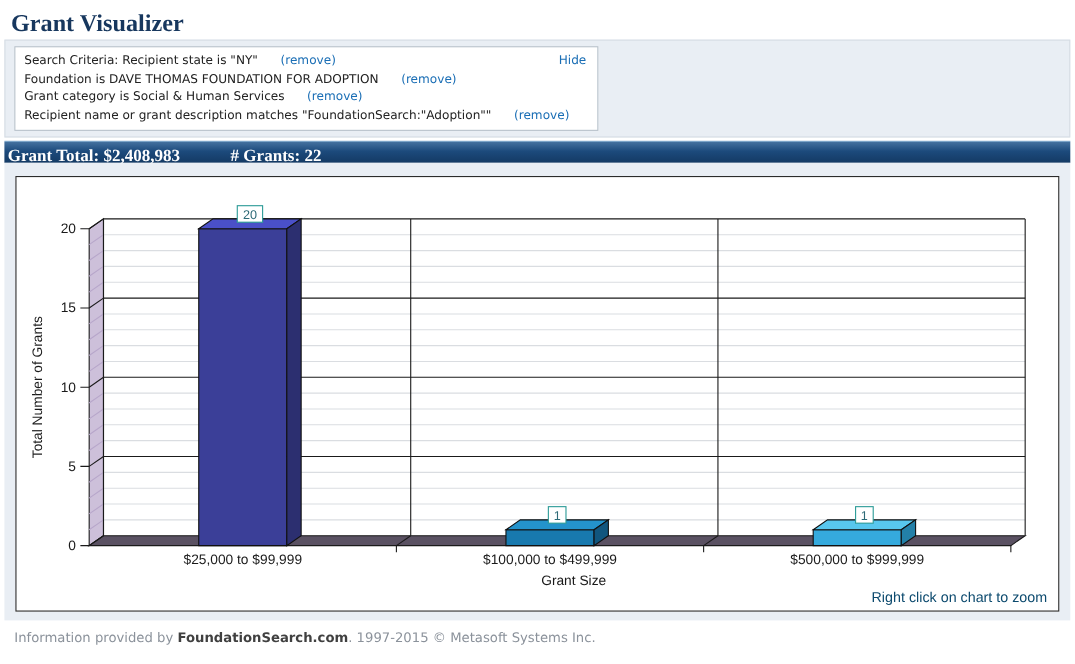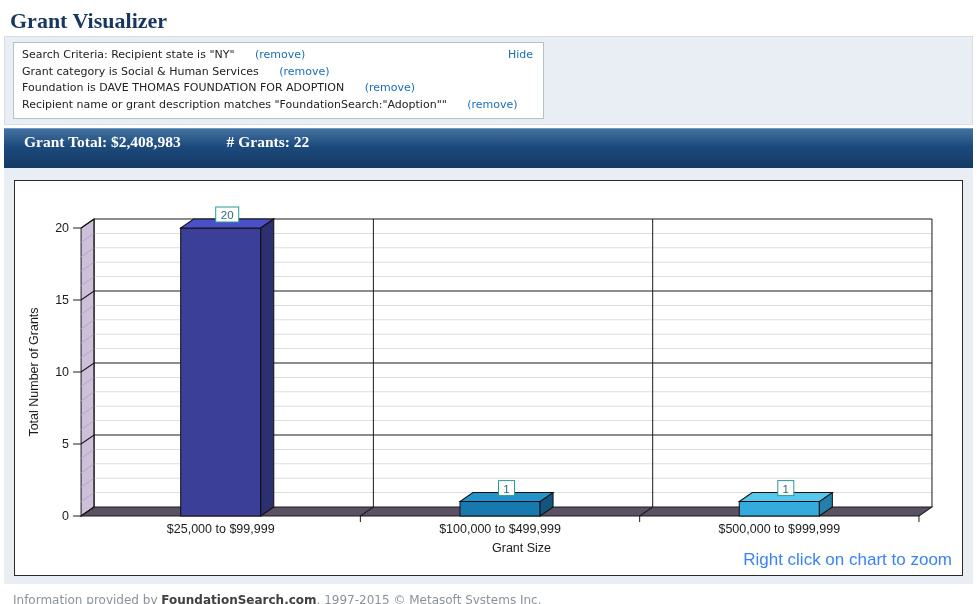--- a/index.html
+++ b/index.html
@@ -37,37 +37,37 @@
     padding: 4px 17px 5px 17px; letter-spacing: 0.2px; cursor: pointer;
   }
   .help-icon {
     width: 19px; height: 19px; border-radius: 50%;
     background: radial-gradient(circle at 35% 30%, #86aeda 0%, #3c6ca3 55%, #274f7f 100%);
     border: 2px solid #bcc7d1; color: #fff; font-size: 12px; font-weight: bold;
     line-height: 15px; text-align: center; cursor: pointer; margin-top: 1px;
   }
   
   .summary-bar {
-    margin: 3px 4px 0 4px; height: 40px; line-height: 25px;
+    margin: 3px 4px 0 4px; height: 20px; line-height: 25px;
     border-top: 1px solid #6f9cc4;
     background: linear-gradient(180deg, #44719f 0%, #1c4a7c 45%, #143a64 100%);
     color: #fff; font-family: "Liberation Serif", serif;
-    font-size: 15.5px; font-weight: bold; padding-left: 20px;
+    font-size: 15.5px; font-weight: bold; padding-left: 3px;
   }
   .summary-bar .total { margin-right: 42px; }
   
   .chart-section { margin: 0 4px; background: #e9eef4; padding: 12px 10px 8px 10px; }
   .chart-panel {
     position: relative; background: #fff; border: 1px solid #2b2b2b; height: 396px;
   }
   .chart-panel svg { display: block; width: 100%; height: 394px;
     font-family: "Liberation Sans", sans-serif; }
   .zoom-hint {
     position: absolute; bottom: 5px; right: 10px;
-    color: #3b82f6; font-size: 17px;
+    color: #0c4a6e; font-size: 13px;
   }
   
   .page-footer {
     padding: 9px 0 0 13px; color: #8b929b;
     font-family: "DejaVu Sans", sans-serif; font-size: 12px;
   }
   .page-footer b { color: #404040; }
 </style>
 </head>
 <body>
@@ -76,24 +76,24 @@
   <div class="page-title">Grant Visualizer</div>
 </div>
 
 <div class="toolbar">
   <div class="criteria-box">
     <a class="link hide-link">Hide</a>
     <div>
       <b>Search Criteria:</b><span> Recipient state is "NY" </span><a class="link">(remove)</a>
     </div>
     <div>
+      <span>Foundation is DAVE THOMAS FOUNDATION FOR ADOPTION </span><a class="link">(remove)</a>
+    </div>
+    <div>
       <span>Grant category is Social &amp; Human Services </span><a class="link">(remove)</a>
-    </div>
-    <div>
-      <span>Foundation is DAVE THOMAS FOUNDATION FOR ADOPTION </span><a class="link">(remove)</a>
     </div>
     <div>
       <span>Recipient name or grant description matches "FoundationSearch:"Adoption"" </span><a class="link">(remove)</a>
     </div>
   </div>
 </div>
 
 <div class="summary-bar">
   <span class="total"><span>Grant Total:</span> <span>$2,408,983</span></span>
   <span><span># Grants:</span> <span>22</span></span>

